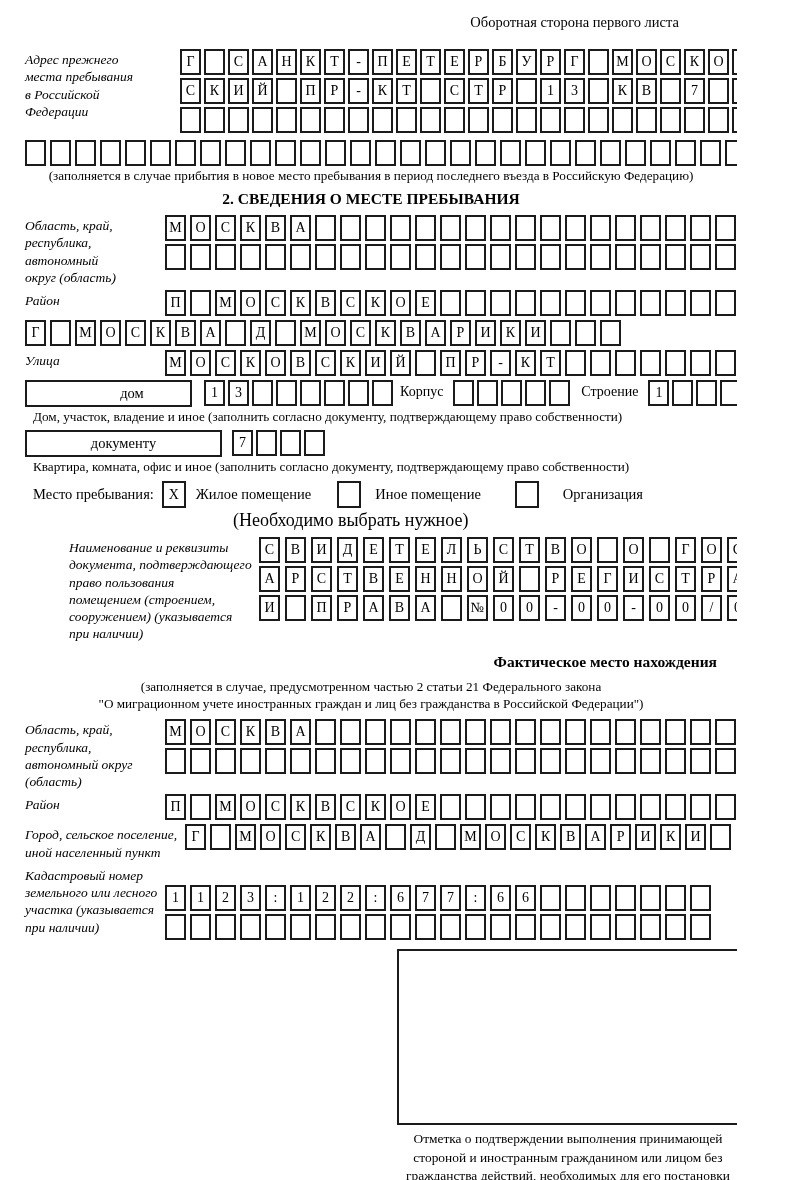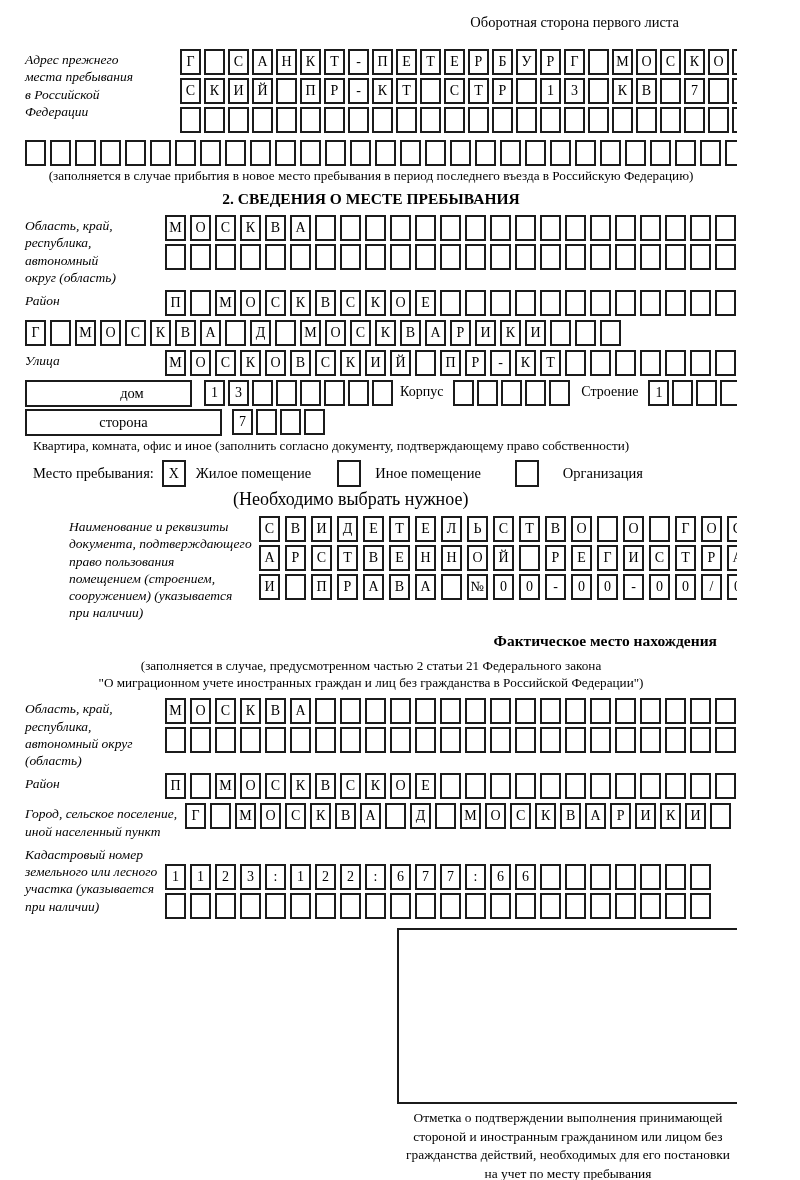--- a/index.html
+++ b/index.html
@@ -350,23 +350,24 @@
         <div class="cell"></div>
       </div>
     <div class="inline-lbl" style="margin:0 10px 0 8px;">Строение</div>
     <div class="cells">
         <div class="cell">1</div>
         <div class="cell"></div>
         <div class="cell"></div>
         <div class="cell"></div>
       </div>
   </div>
+  <div class="caption">Дом, участок, владение и иное (заполнить согласно документу, подтверждающему право собственности)</div>
 
   <div class="frow" style="margin-bottom:2px;">
-    <div class="longbox" style="width:197px;">сторона</div>
+    <div class="longbox" style="width:197px;">документу</div>
     <div class="cells" style="margin-left:10px;">
         <div class="cell">7</div>
         <div class="cell"></div>
         <div class="cell"></div>
         <div class="cell"></div>
       </div>
   </div>
   <div class="caption">Квартира, комната, офис и иное (заполнить согласно документу, подтверждающему право собственности)</div>
 
   <div class="stay-row">

